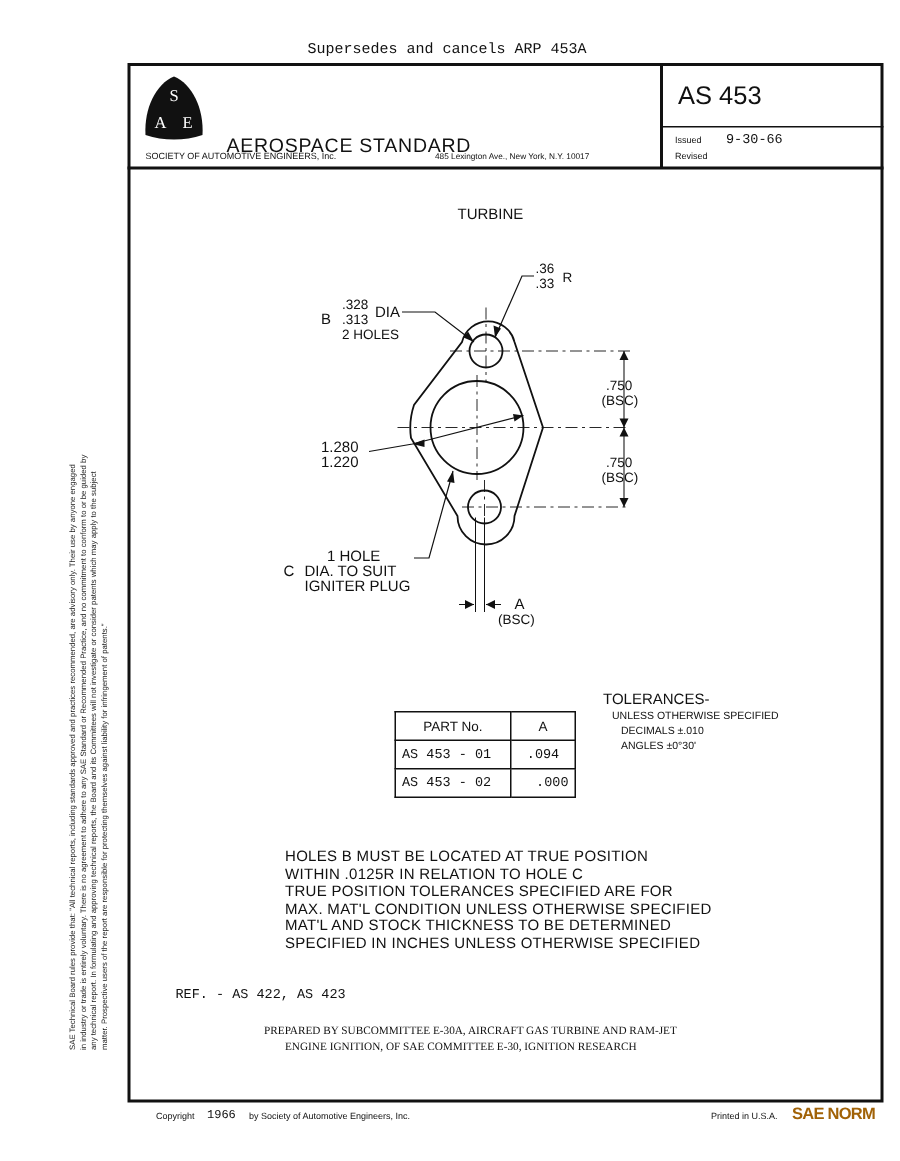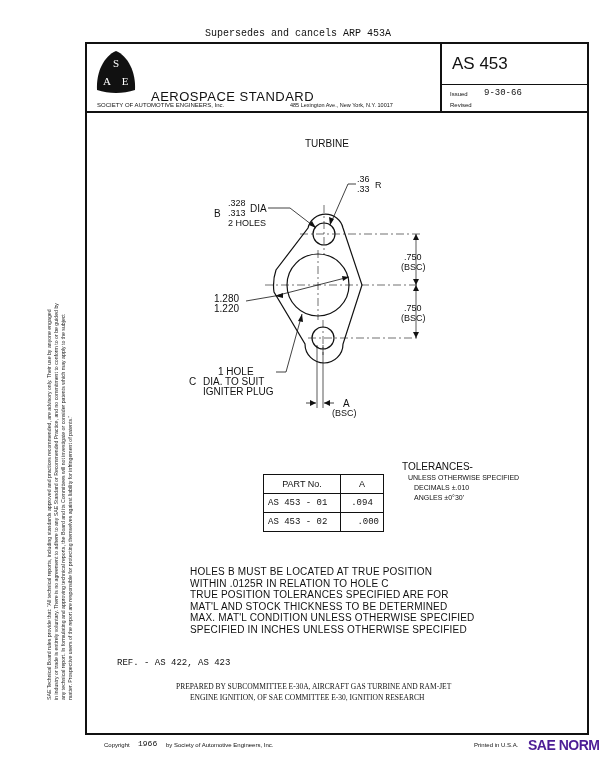--- a/index.html
+++ b/index.html
@@ -134,34 +134,34 @@
 
 <div class="abs" style="left:402px; top:461px; font-size:10px;text-align:center;">TOLERANCES-</div>
 <div class="abs" style="left:408px; top:474px; font-size:7px;">UNLESS OTHERWISE SPECIFIED</div>
 <div class="abs" style="left:414px; top:484px; font-size:7px;">DECIMALS  ±.010</div>
 <div class="abs" style="left:414px; top:494px; font-size:7px;">ANGLES  ±0°30'</div>
 
 <div class="abs notes" style="left:190px; top:566px;">
   <div>HOLES B MUST BE LOCATED AT TRUE POSITION</div>
   <div>WITHIN .0125R IN RELATION TO HOLE C</div>
   <div>TRUE POSITION TOLERANCES SPECIFIED ARE FOR</div>
+  <div>MAX. MAT'L CONDITION UNLESS OTHERWISE SPECIFIED</div>
   <div>MAT'L AND STOCK THICKNESS TO BE DETERMINED</div>
-  <div>MAX. MAT'L CONDITION UNLESS OTHERWISE SPECIFIED</div>
   <div>SPECIFIED IN INCHES UNLESS OTHERWISE SPECIFIED</div>
 </div>
 
 <div class="abs mono" style="left:117px; top:658px; font-size:9px;">REF. - AS 422, AS 423</div>
 
 <div class="abs" style="left:176px; top:682px; font-size:7.5px; font-family:'Liberation Serif', serif;">PREPARED BY SUBCOMMITTEE E-30A, AIRCRAFT GAS TURBINE AND RAM-JET</div>
 <div class="abs" style="left:190px; top:693px; font-size:7.5px; font-family:'Liberation Serif', serif;">ENGINE IGNITION, OF SAE COMMITTEE E-30, IGNITION RESEARCH</div>
 
 <div class="abs" style="left:104px; top:742px; font-size:6px;">Copyright</div>
 <div class="abs mono" style="left:138px; top:739px; font-size:8px;">1966</div>
 <div class="abs" style="left:166px; top:742px; font-size:6px;">by Society of Automotive Engineers, Inc.</div>
 <div class="abs" style="left:474px; top:742px; font-size:6px;">Printed in U.S.A.</div>
-<div class="abs" style="left:528px; top:737px; font-size:14px; font-weight:bold; color:#4c1d95; letter-spacing:-0.5px;">SAE NORM</div>
+<div class="abs" style="left:528px; top:737px; font-size:11px; font-weight:bold; color:#a16207; letter-spacing:-0.5px;">SAE NORM</div>
 
 <div class="side">
   <div>SAE Technical Board rules provide that: "All technical reports, including standards approved and practices recommended, are advisory only. Their use by anyone engaged</div>
   <div>in industry or trade is entirely voluntary. There is no agreement to adhere to any SAE Standard or Recommended Practice, and no commitment to conform to or be guided by</div>
   <div>any technical report. In formulating and approving technical reports, the Board and its Committees will not investigate or consider patents which may apply to the subject</div>
   <div>matter. Prospective users of the report are responsible for protecting themselves against liability for infringement of patents."</div>
 </div>
 
 </body></html>

